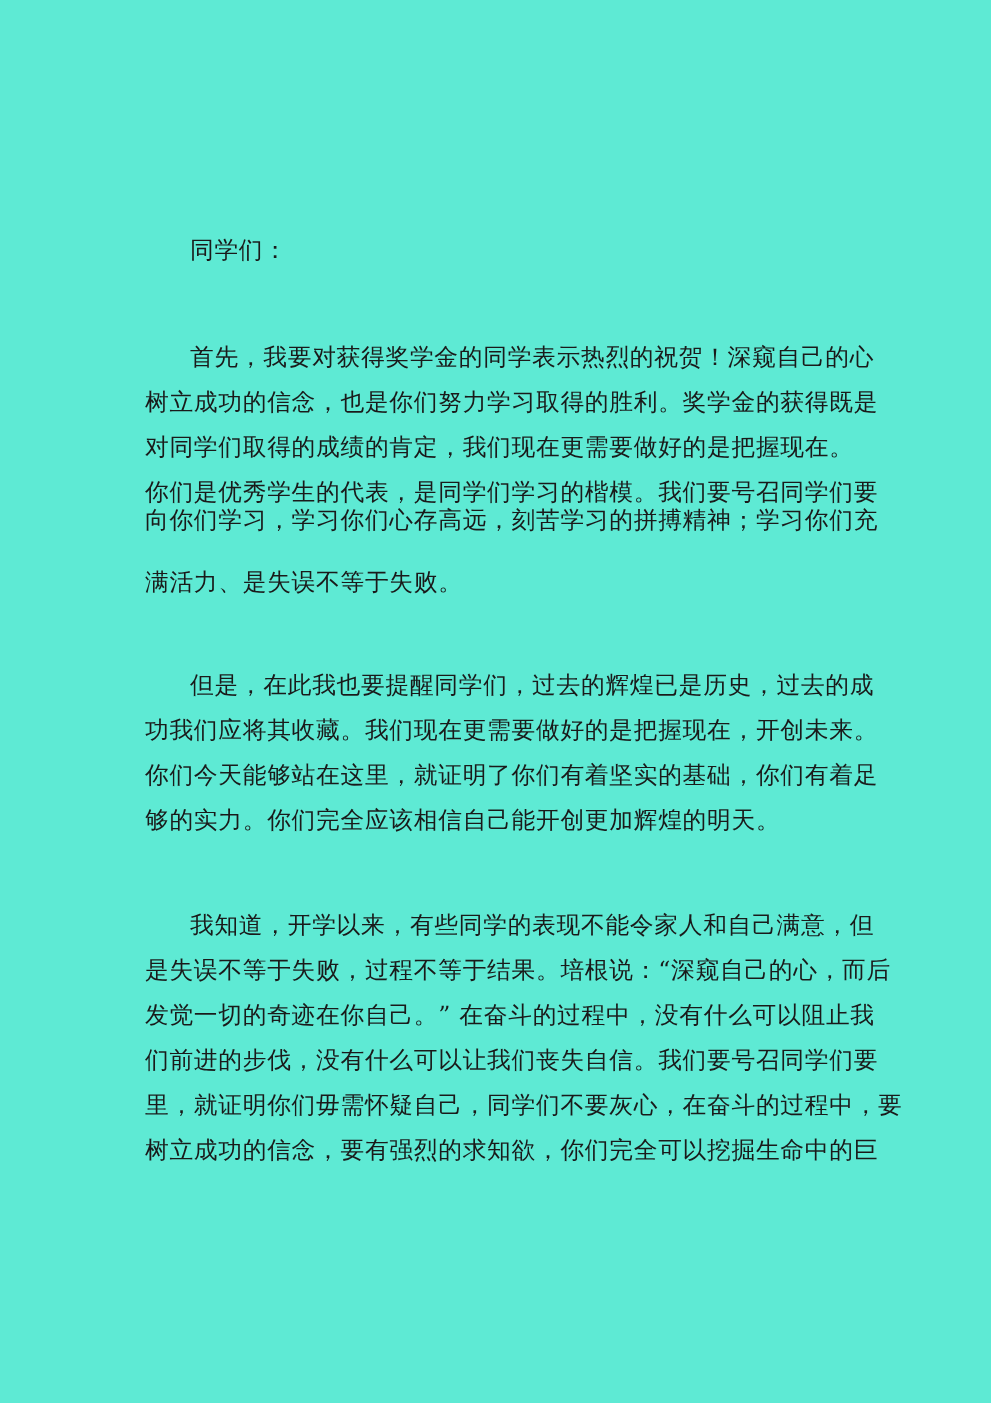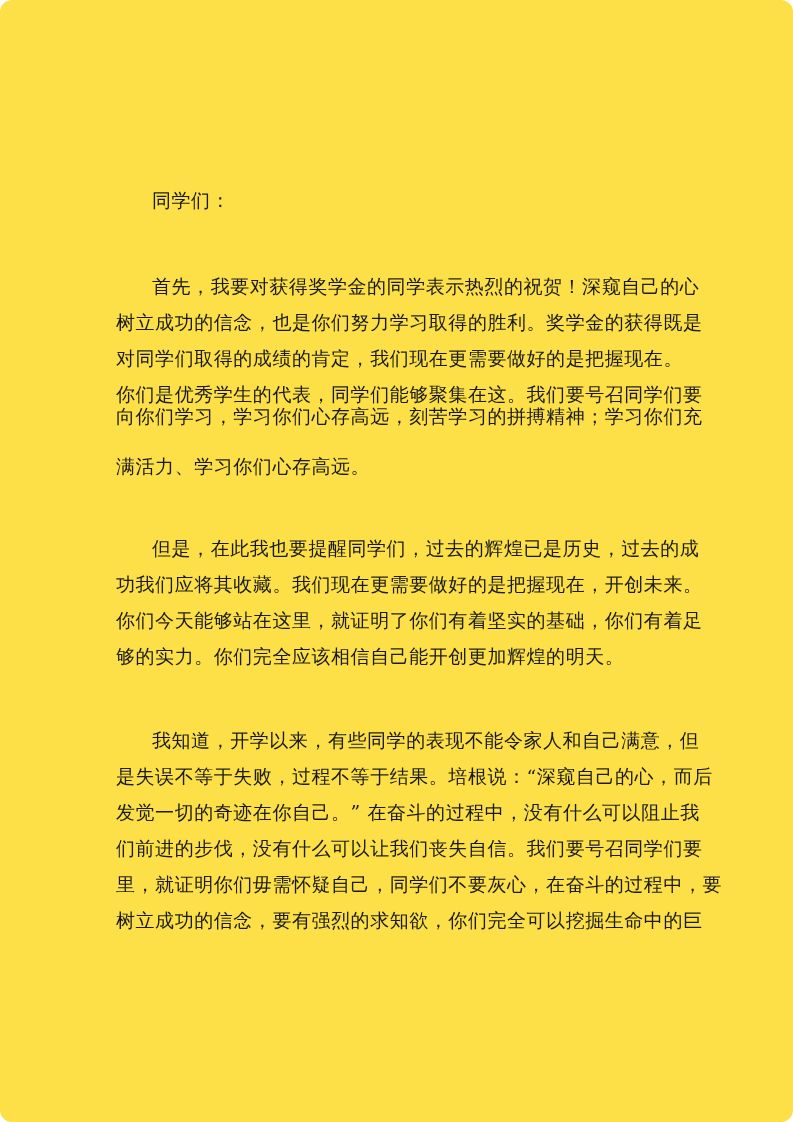--- a/index.html
+++ b/index.html
@@ -1,40 +1,40 @@
 <!DOCTYPE html>
 <html><head>
 <meta charset="utf-8">
 <style>
   html, body { margin:0; padding:0; background:#ffffff; }
   body { width:793px; height:1122px; position:relative; overflow:hidden; }
-  .page { position:absolute; left:0; top:0; width:793px; height:1122px; background:#fde047;border-radius:12px; }
+  .page { position:absolute; left:0; top:0; width:793px; height:1122px; background:#5eead4; }
   .line {
     position:absolute; left:116px; width:562px;
     font-family:"DejaVu Serif", "Liberation Serif", serif;
     font-size:19px; line-height:24px; color:#1a1a1a;
     white-space:nowrap; letter-spacing:0.55px;
     text-align:justify; text-align-last:justify;
   }
   .line.indent { left:152px; width:526px; }
   .line.last { text-align-last:left; }
 </style>
 </head>
 <body>
 
 <div class="page">
   <div class="line indent last" style="top:188px">同学们：</div>
 
   <div>
     <div class="line indent" style="top:274px">首先，我要对获得奖学金的同学表示热烈的祝贺！深窥自己的心</div>
     <div class="line" style="top:310px">树立成功的信念，也是你们努力学习取得的胜利。奖学金的获得既是</div>
     <div class="line" style="top:346px">对同学们取得的成绩的肯定，我们现在更需要做好的是把握现在。</div>
-    <div class="line" style="top:382px">你们是优秀学生的代表，同学们能够聚集在这。我们要号召同学们要</div>
+    <div class="line" style="top:382px">你们是优秀学生的代表，是同学们学习的楷模。我们要号召同学们要</div>
     <div class="line" style="top:404px">向你们学习，学习你们心存高远，刻苦学习的拼搏精神；学习你们充</div>
-    <div class="line last" style="top:454px">满活力、学习你们心存高远。</div>
+    <div class="line last" style="top:454px">满活力、是失误不等于失败。</div>
   </div>
 
   <div>
     <div class="line indent" style="top:536px">但是，在此我也要提醒同学们，过去的辉煌已是历史，过去的成</div>
     <div class="line" style="top:572px">功我们应将其收藏。我们现在更需要做好的是把握现在，开创未来。</div>
     <div class="line" style="top:608px">你们今天能够站在这里，就证明了你们有着坚实的基础，你们有着足</div>
     <div class="line last" style="top:644px">够的实力。你们完全应该相信自己能开创更加辉煌的明天。</div>
   </div>
 
   <div>

